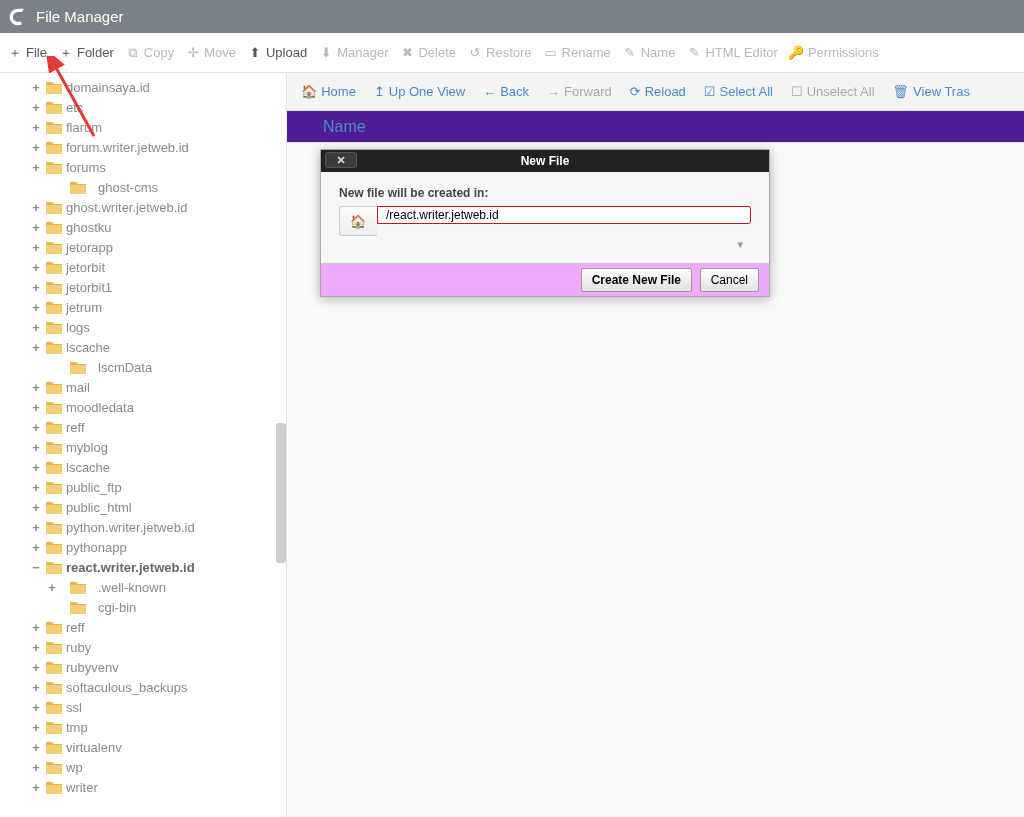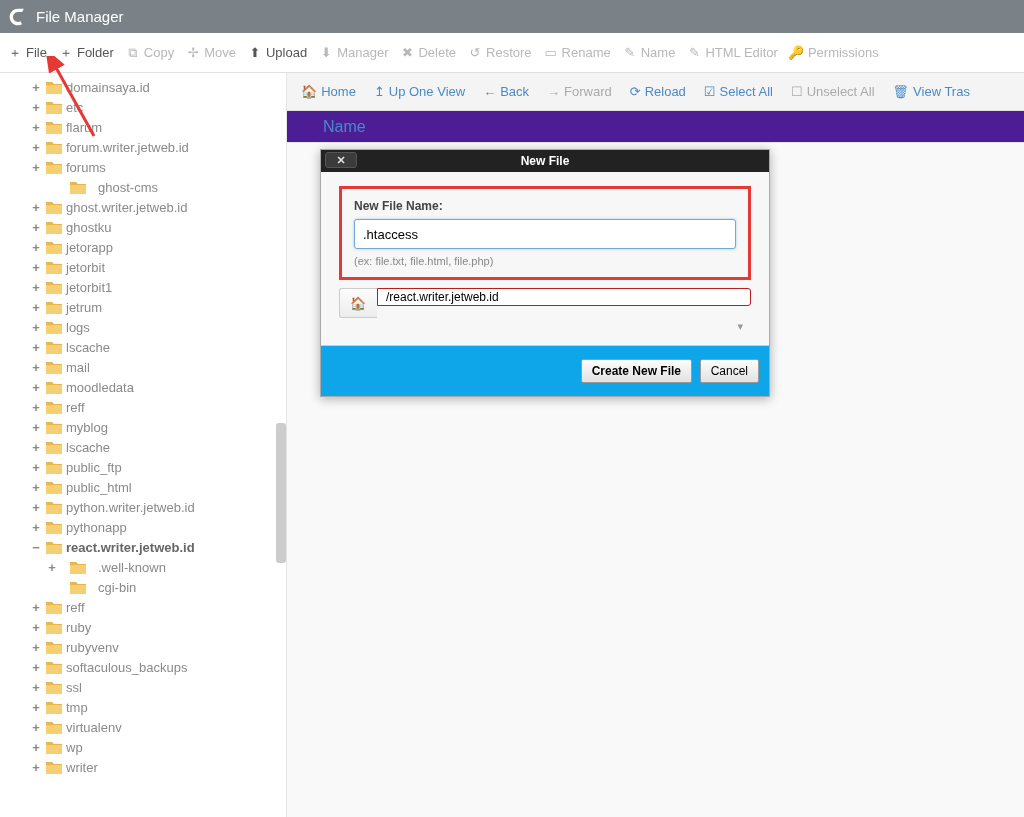--- a/index.html
+++ b/index.html
@@ -42,21 +42,21 @@
 .dialog .titlebar .close { position: absolute; left: 4px; top: 2px; width: 32px; height: 16px; background: #3b3b3b; border:1px solid #555; border-radius:3px; color: #ddd; font-size: 11px; display:flex; align-items:center; justify-content:center; cursor:pointer; }
 .dialog .content { padding: 14px 18px 12px; background:#f7f7f7; }
 .dialog .highlight-box { border: 3px solid #e53935; padding: 10px 12px 10px; margin-bottom: 8px; }
 .dialog label { font-size: 12px; font-weight: bold; color: #444; display:block; margin-bottom: 6px; }
 .dialog input.text { width: 100%; height: 30px; border: 1px solid #6fa8dc; border-radius: 3px; padding: 0 8px; font-size: 13px; outline: none; box-shadow: 0 0 3px rgba(100,160,220,0.5); }
 .dialog .hint { font-size: 11px; color: #888; margin-top: 6px; }
 .dialog .path-row { display:flex; margin-top:6px; }
 .dialog .path-btn { width: 38px; height: 30px; border:1px solid #ccc; border-right:none; background: linear-gradient(#fdfdfd,#ececec); border-radius:3px 0 0 3px; display:flex; align-items:center; justify-content:center; color:#555; cursor:pointer; }
 .dialog input.path { flex:1; height:18px; border:1px solid #b91c1c; border-radius:0 3px 3px 0; padding:0 8px; font-size:12px; }
 .dialog .scroll-tab { text-align:right; padding: 2px 8px 0; color:#999; font-size:11px;}
-.dialog .footer { border-top: 1px solid #ccc; padding: 13px 10px; text-align: right; background:#0ea5e9; }
+.dialog .footer { border-top: 1px solid #ccc; padding: 4px 10px; text-align: right; background:#f0abfc; }
 .dialog .footer button { font-size: 12px; padding: 4px 10px; border:1px solid #999; background: linear-gradient(#fdfdfd,#e2e2e2); border-radius: 2px; cursor: pointer; }
 .dialog .footer button.primary { font-weight: bold; margin-right: 4px; }
 
 
 .arrow { position: absolute; left: 46px; top: 56px; z-index: 200; pointer-events:none; }
 
 svg { display:block; }
 </style>
 </head>
 <body>
@@ -258,20 +258,30 @@
         <div class="tree-row lvl1">
           <span class="toggle">+</span>
           <span class="folder-ic">
             <svg width="16" height="14" viewBox="0 0 16 14">
               <path fill="#e8b64a" d="M0 2h6l2 2h8v9a1 1 0 0 1-1 1H1a1 1 0 0 1-1-1V2z"></path>
               <path fill="#f4cf74" d="M0 5h16v8a1 1 0 0 1-1 1H1a1 1 0 0 1-1-1V5z"></path>
             </svg>
           </span>
           <span>lscache</span>
         </div>
+        <div class="tree-row lvl2">
+          <span class="toggle"></span>
+          <span class="folder-ic">
+            <svg width="16" height="14" viewBox="0 0 16 14">
+              <path fill="#e8b64a" d="M0 2h6l2 2h8v9a1 1 0 0 1-1 1H1a1 1 0 0 1-1-1V2z"></path>
+              <path fill="#f4cf74" d="M0 5h16v8a1 1 0 0 1-1 1H1a1 1 0 0 1-1-1V5z"></path>
+            </svg>
+          </span>
+          <span>lscmData</span>
+        </div>
         <div class="tree-row lvl1">
           <span class="toggle">+</span>
           <span class="folder-ic">
             <svg width="16" height="14" viewBox="0 0 16 14">
               <path fill="#e8b64a" d="M0 2h6l2 2h8v9a1 1 0 0 1-1 1H1a1 1 0 0 1-1-1V2z"></path>
               <path fill="#f4cf74" d="M0 5h16v8a1 1 0 0 1-1 1H1a1 1 0 0 1-1-1V5z"></path>
             </svg>
           </span>
           <span>mail</span>
         </div>
@@ -522,25 +532,21 @@
 </div>
 
 <div class="dialog">
   <div class="titlebar">
     <div class="close">
         <span>✕</span>
       </div>
     <span>New File</span>
   </div>
   <div class="content">
-    <div class="highlight-box">
-      <label>New File Name:</label>
-      <input class="text" type="text" value=".htaccess" style="">
-      <div class="hint">(ex: file.txt, file.html, file.php)</div>
-    </div>
+    <label>New file will be created in:</label>
     <div class="path-row">
       <div class="path-btn">
           <span>🏠</span>
         </div>
       <input class="path" type="text" value="/react.writer.jetweb.id" style="">
     </div>
     <div class="scroll-tab">▾</div>
   </div>
   <div class="footer">
     <button class="primary">Create New File</button>

